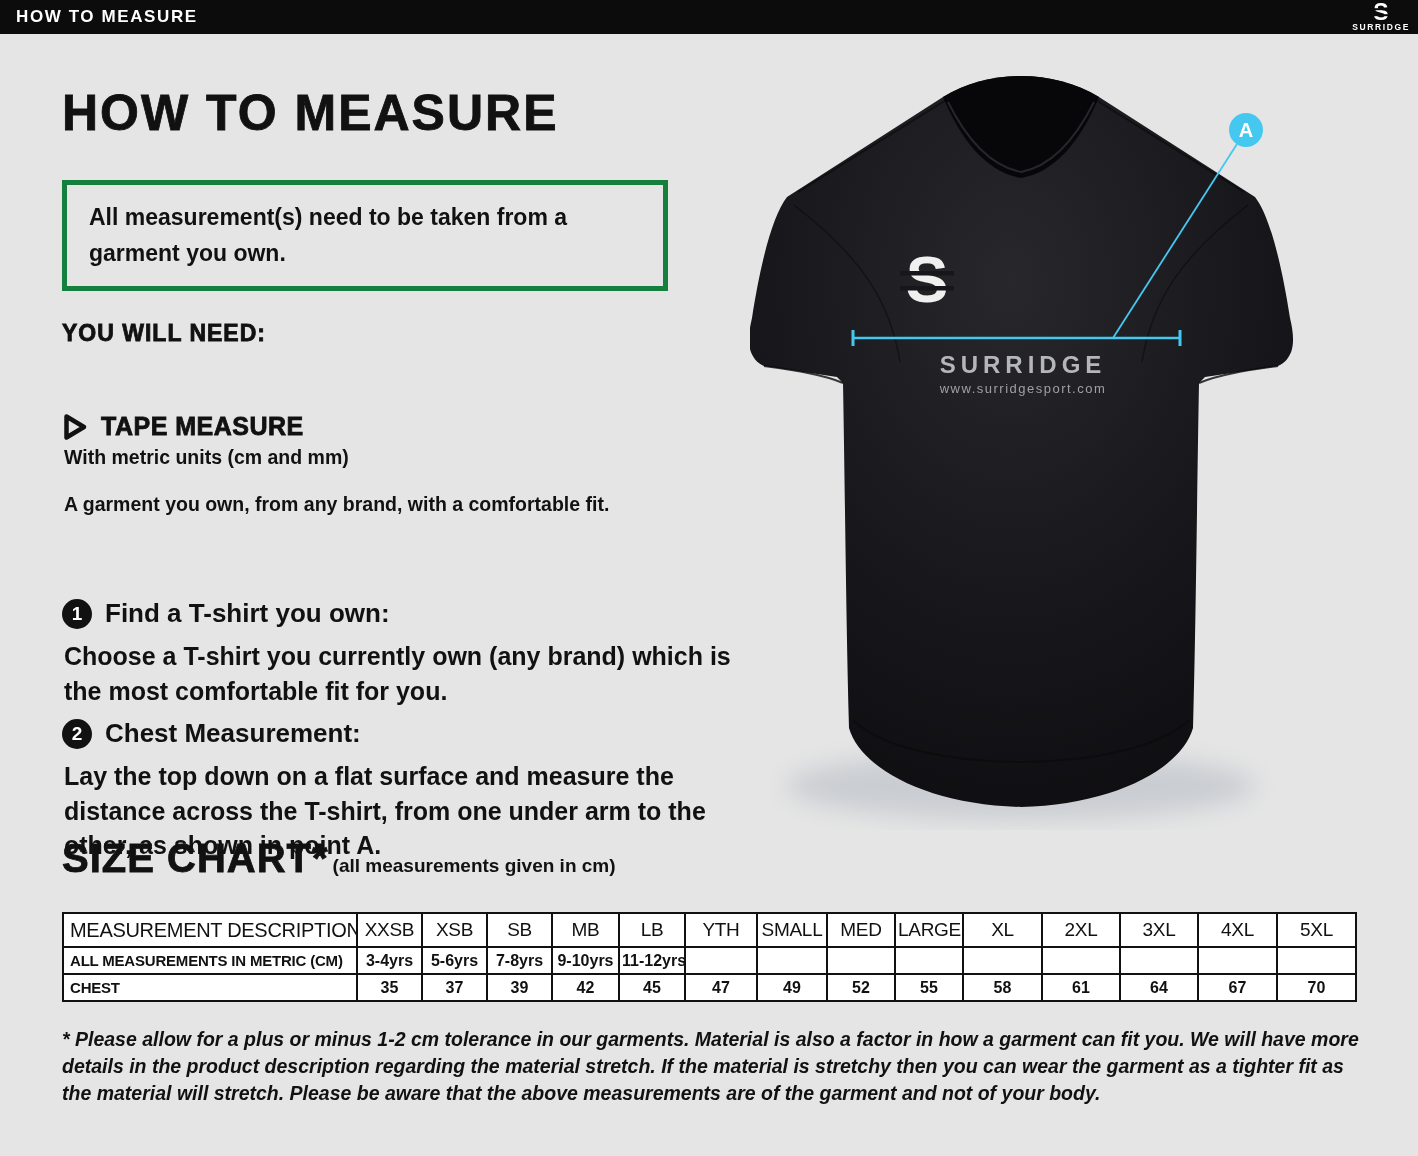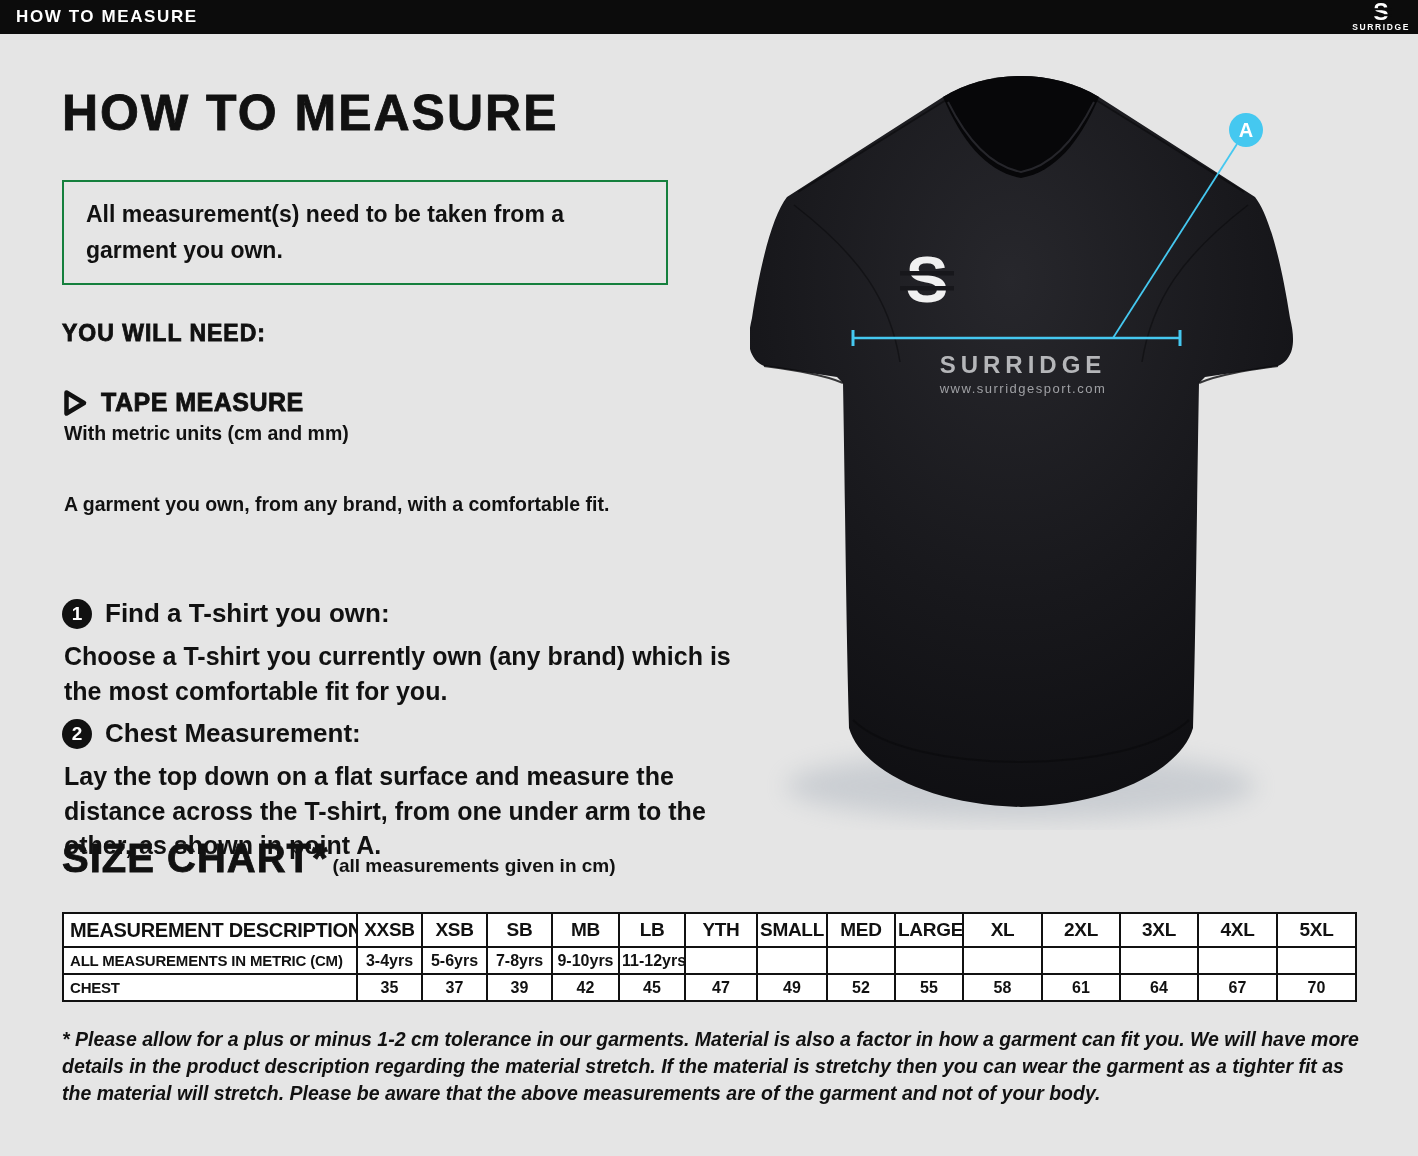--- a/index.html
+++ b/index.html
@@ -14,25 +14,25 @@
     padding:0 6px 0 16px;box-sizing:border-box;
   }
   .topbar-title{color:#fff;font-weight:bold;font-size:17px;letter-spacing:1.6px;}
   .topbar-logo{display:flex;flex-direction:column;align-items:center;line-height:1;margin-right:2px;}
   .topbar-logo .logo-text{color:#fff;font-size:8.5px;font-weight:bold;letter-spacing:1.6px;margin-top:1px;}
   
   .heavy{-webkit-text-stroke:0.8px #111;}
   h1.page-title{position:absolute;left:62px;top:84px;margin:0;font-size:50px;font-weight:bold;letter-spacing:2px;}
   .notice{
     position:absolute;left:62px;top:180px;width:606px;box-sizing:border-box;
-    border:2px solid #15803d;padding:15px 22px;font-size:23px;font-weight:bold;line-height:1.55;
+    border:5px solid #15803d;padding:15px 22px;font-size:23px;font-weight:bold;line-height:1.55;
   }
   h2.ywn-heading{position:absolute;left:62px;top:320px;margin:0;font-size:23px;font-weight:bold;letter-spacing:1px;}
   .need-item{position:absolute;left:62px;}
-  .need-item.item-0{top:388px;text-align:center;}
+  .need-item.item-0{top:412px;text-align:center;}
   .need-item.item-1{top:488px;}
   .need-head{display:flex;align-items:center;gap:13px;}
   .need-label{font-size:25px;font-weight:bold;letter-spacing:.5px;}
   .need-desc{margin:5px 0 0 2px;font-size:19.5px;font-weight:bold;}
   .step{position:absolute;left:62px;width:700px;}
   .step.step-0{top:598px;}
   .step.step-1{top:718px;}
   .step-head{display:flex;align-items:center;gap:13px;}
   .step-num{
     width:30px;height:30px;border-radius:50%;background:#111;color:#fff;
@@ -43,21 +43,21 @@
   .size-heading{position:absolute;left:62px;top:836px;}
   .size-heading .main{font-size:40px;font-weight:bold;letter-spacing:1px;}
   .size-heading .sub{font-size:19px;font-weight:bold;margin-left:4px;}
   
   table.size-chart{
     position:absolute;left:62px;top:912px;width:1294px;border-collapse:collapse;table-layout:fixed;
     background:#fff;
   }
   table.size-chart th,table.size-chart td{border:2px solid #111;}
   table.size-chart th{
-    font-size:19px;font-weight:bold;height:32px;padding:0 2px;text-align:center;letter-spacing:-0.3px;
+    font-size:19px;font-weight:normal;height:32px;padding:0 2px;text-align:center;letter-spacing:-0.3px;
     overflow:hidden;white-space:nowrap;
   }
   table.size-chart th:first-child{text-align:left;padding-left:6px;font-size:20px;}
   table.size-chart td{
     font-size:16px;font-weight:bold;height:25px;padding:0 2px;text-align:center;
     overflow:hidden;white-space:nowrap;
   }
   table.size-chart td.row-label{text-align:left;padding-left:6px;font-size:15px;letter-spacing:-0.2px;}
   
   .footnote{

